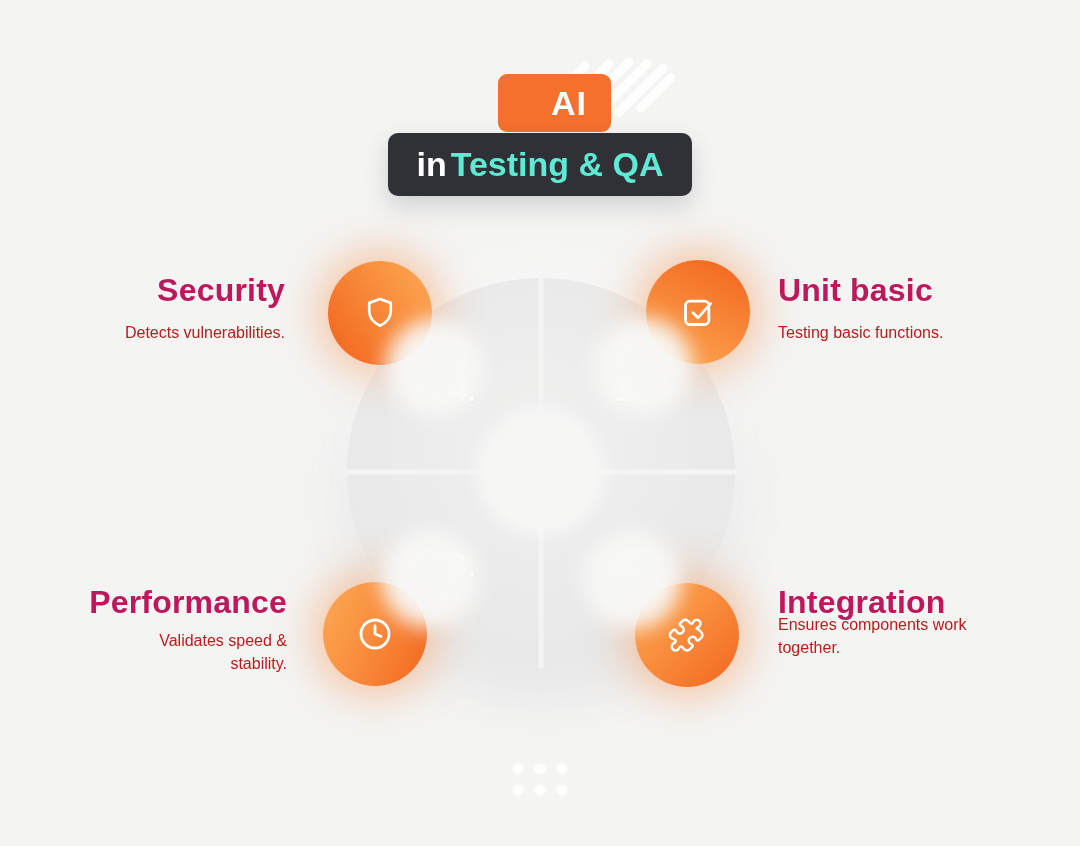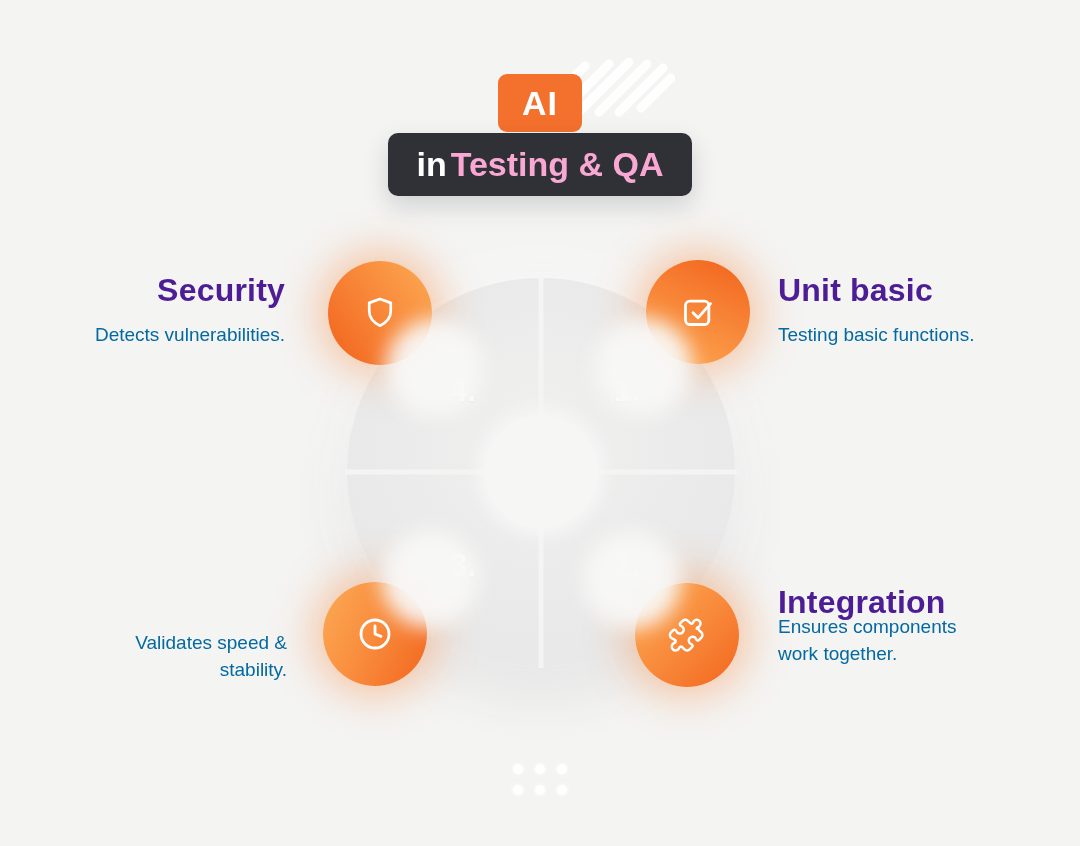--- a/index.html
+++ b/index.html
@@ -26,35 +26,36 @@
     position: absolute;
     left: 498px; top: 74px;
     width: 84px; height: 58px;
     background: #f4702d;
     border-radius: 9px;
     display: flex; align-items: center; justify-content: center;
     color: #ffffff;
     font-size: 34px; font-weight: 700;
     letter-spacing: 1px;
     z-index: 2;
+    padding-left: 29px;
   }
   .badge-title {
     position: absolute;
     left: 388px; top: 133px;
     width: 304px; height: 63px;
     background: #2f3136;
     border-radius: 10px;
     display: flex; align-items: center; justify-content: center;
     gap: 4px;
     font-size: 34px; font-weight: 700;
     z-index: 3;
     box-shadow: 0 10px 24px rgba(47,49,54,0.18);
   }
   .badge-title .t-in { color: #ffffff; }
-  .badge-title .t-hl { color: #f9a8d4; }
+  .badge-title .t-hl { color: #5eead4; }
 
   
   .wheel {
     position: absolute;
     left: 347px; top: 278px;
     width: 388px; height: 388px;
     border-radius: 50%;
     background: radial-gradient(circle at 50% 42%, #f1f1f0 0%, #eaeaea 55%, #e7e7e7 100%);
     box-shadow: 0 26px 55px rgba(70,70,80,0.10), 0 0 55px rgba(255,255,255,0.85);
     z-index: 1;
@@ -121,30 +122,30 @@
   .spot-performance .orb  { background: linear-gradient(115deg, #fcaa55 0%, #f98e3e 45%, #f2661f 100%); }
   .spot-performance .bite { right: -52px; top: -52px; }
 
   .spot-integration { left: 635px; top: 583px; }
   .spot-integration .orb  { background: linear-gradient(135deg, #fcaa55 0%, #f98e3e 45%, #f2661f 100%); }
   .spot-integration .bite { left: -52px; top: -52px; }
 
   
   .item-title {
     position: absolute;
-    color: #4c1d95;
+    color: #be185d;
     font-size: 32px; font-weight: 700;
     letter-spacing: 0.2px;
     white-space: nowrap;
     z-index: 5;
   }
   .item-desc {
     position: absolute;
-    color: #0369a1;
-    font-size: 19px;
+    color: #b91c1c;
+    font-size: 16px;
     line-height: 1.42;
     z-index: 5;
   }
   .t-security { right: 795px; top: 272px; text-align: right; }
   .d-security { right: 795px; top: 322px; text-align: right; white-space: nowrap; }
   .t-unit     { left: 778px; top: 272px; }
   .d-unit     { left: 778px; top: 322px; white-space: nowrap; }
   .t-performance { right: 793px; top: 584px; text-align: right; }
   .d-performance { right: 793px; top: 630px; width: 180px; text-align: right; }
   .t-integration { left: 778px; top: 584px; }
@@ -228,20 +229,21 @@
 
   <div class="spot spot-performance">
     <div class="orb">
       <svg width="40" height="40" viewBox="0 0 24 24" fill="none" stroke="#ffffff" stroke-width="1.7" stroke-linecap="round" stroke-linejoin="round">
         <circle cx="12" cy="12" r="8.4"></circle>
         <path d="M12 7.2V12l3.6 1.4"></path>
       </svg>
     </div>
     <div class="bite"></div>
   </div>
+  <div class="item-title t-performance">Performance</div>
   <div class="item-desc d-performance">Validates speed &amp; stability.</div>
 
   <div class="spot spot-integration">
     <div class="orb">
       <svg width="40" height="40" viewBox="0 0 24 24" fill="none" stroke="#ffffff" stroke-width="1.6" stroke-linecap="round" stroke-linejoin="round">
         <path d="M19.44 7.85c-.05.32.06.65.29.88l1.57 1.57c.47.47.7 1.08.7 1.7s-.23 1.23-.7 1.7l-1.61 1.61a.98.98 0 0 1-.84.28c-.47-.07-.8-.48-.97-.93a2.5 2.5 0 1 0-3.21 3.22c.45.16.86.5.93.97a.98.98 0 0 1-.28.84l-1.61 1.61c-.47.47-1.09.7-1.71.7s-1.23-.23-1.7-.7l-1.57-1.57a1.03 1.03 0 0 0-.88-.29c-.49.07-.84.5-1.02.97a2.5 2.5 0 1 1-3.24-3.24c.46-.18.89-.53.97-1.02a1.03 1.03 0 0 0-.29-.88L1.5 13.7a2.4 2.4 0 0 1-.7-1.7c0-.62.23-1.23.7-1.7l1.53-1.53c.24-.24.58-.35.92-.3.51.08.88.53 1.07 1.01a2.5 2.5 0 1 0 3.26-3.26c-.48-.2-.93-.56-1.01-1.07-.05-.34.06-.68.3-.92l1.53-1.53c.47-.47 1.08-.7 1.7-.7s1.23.23 1.7.7l1.57 1.57c.23.23.56.34.88.29.49-.07.84-.5 1.02-.97a2.5 2.5 0 1 1 3.24 3.24c-.47.18-.9.53-.97 1.02z" transform="scale(0.92) translate(1.1 1.1)"></path>
       </svg>
     </div>
     <div class="bite"></div>
   </div>

